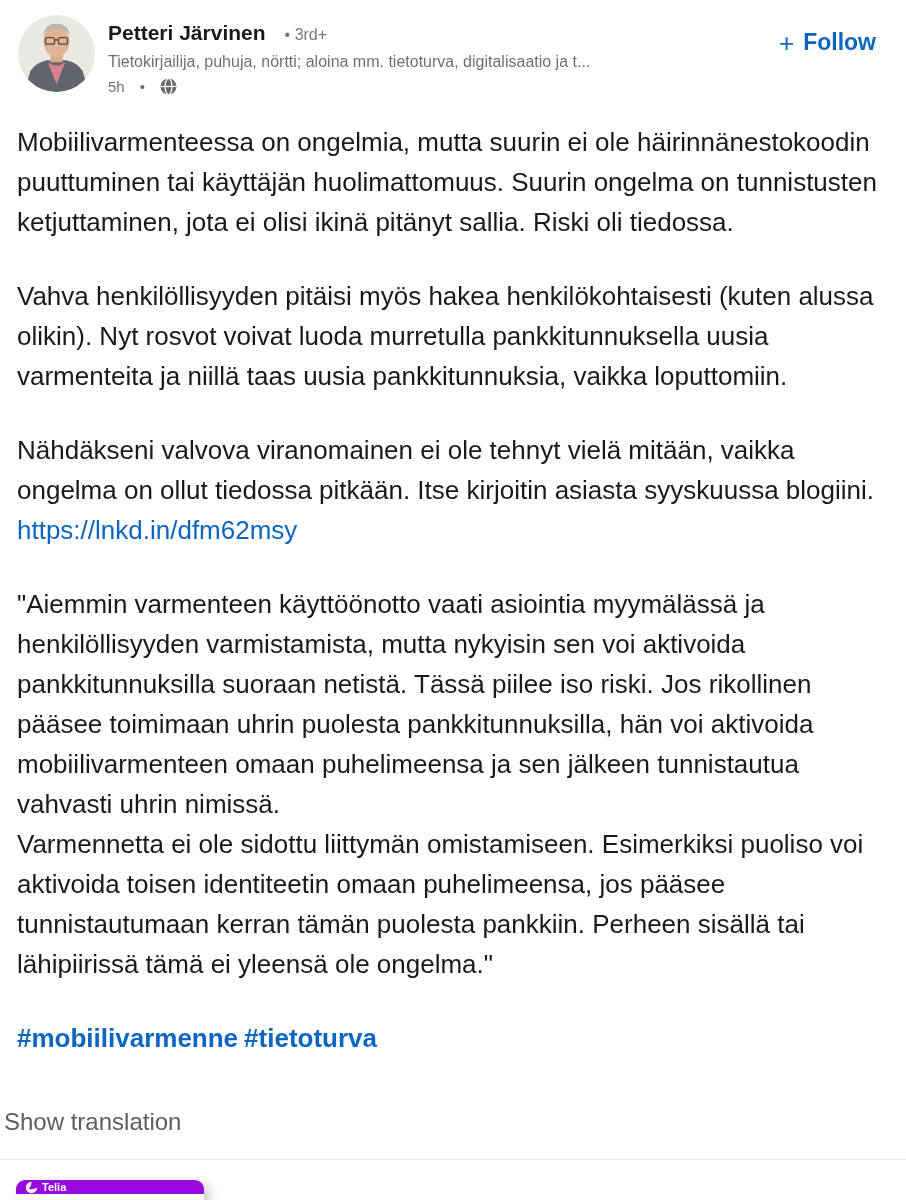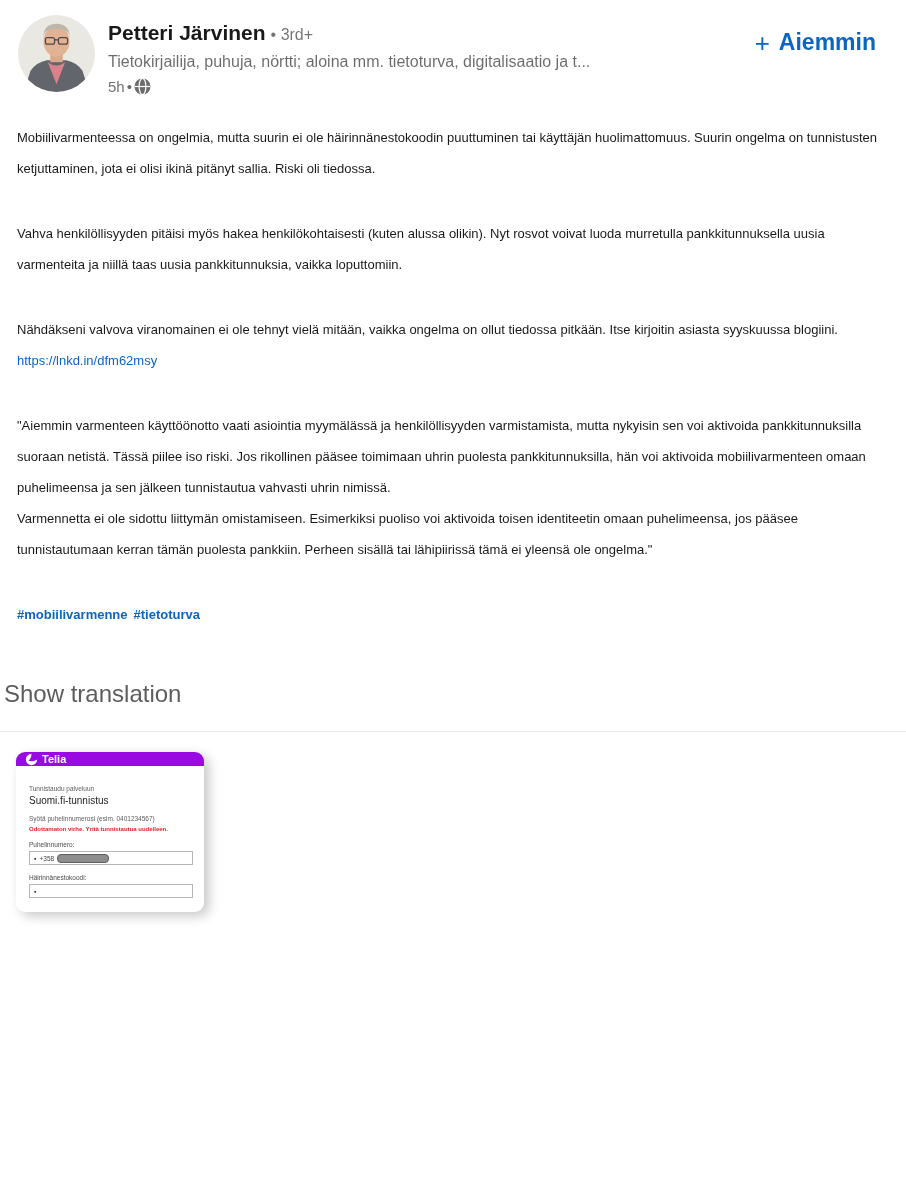--- a/index.html
+++ b/index.html
@@ -6,32 +6,32 @@
   html, body { width:906px; height:1200px; background:#ffffff; overflow:hidden;
     font-family:"Liberation Sans", sans-serif; color:rgba(0,0,0,0.9); }
 
   
   .post-header { position:relative; display:flex; padding:15px 16px 0 18px; }
   .avatar { width:77px; height:77px; border-radius:50%; overflow:hidden; flex-shrink:0; cursor:pointer; }
   .avatar svg { display:block; width:100%; height:100%; }
   .header-info { margin-left:13px; padding-top:5px; min-width:0; }
   .name-row { font-size:21px; font-weight:700; line-height:26px; white-space:nowrap; }
   .name-link { cursor:pointer; }
-  .degree { font-size:16px; font-weight:400; color:rgba(0,0,0,0.55); margin-left:5px; }
+  .degree { font-size:16px; font-weight:400; color:rgba(0,0,0,0.55); margin-left:19px; }
   .headline { font-size:16px; color:rgba(0,0,0,0.58); line-height:22px; margin-top:3px;
     white-space:nowrap; overflow:hidden; max-width:660px; }
-  .meta-row { font-size:15px; color:rgba(0,0,0,0.58); margin-top:5px; display:flex; align-items:center; gap:2px; }
+  .meta-row { font-size:15px; color:rgba(0,0,0,0.58); margin-top:5px; display:flex; align-items:center; gap:15px; }
   .globe-icon svg { display:block; width:17px; height:17px; }
   .follow-btn { position:absolute; top:29px; right:30px; display:flex; align-items:center; gap:9px;
     color:#0a66c2; font-size:23px; font-weight:600; background:none; border:none; cursor:pointer;
     font-family:"Liberation Sans", sans-serif; }
   .plus-glyph { font-size:26px; font-weight:400; line-height:22px; }
 
   
-  .body-text { margin:27px 17px 0 17px; font-size:13px; line-height:31px; }
+  .body-text { margin:27px 17px 0 17px; font-size:26px; line-height:40px; }
   .body-text p { margin-bottom:34px; white-space:pre-line; }
   .inline-link { color:#0a66c2; font-weight:400; text-decoration:none; cursor:pointer; }
   .hashtags { font-weight:700; }
   .hashtag { color:#0a66c2; text-decoration:none; cursor:pointer; margin-right:6px; }
 
   
   .show-translation { display:block; margin:50px 0 0 4px; font-size:24px; color:#5d5d5d;
     background:none; border:none; cursor:pointer; font-family:"Liberation Sans", sans-serif; }
   .divider { border:none; border-top:1px solid #e8e8e8; margin-top:23px; }
 
@@ -95,21 +95,21 @@
               <ellipse cx="8.5" cy="8.5" rx="3.4" ry="8"></ellipse>
               <line x1="0.8" y1="8.5" x2="16.2" y2="8.5"></line>
             </g>
           </svg>
         </span>
       </div>
     </div>
 
     <button class="follow-btn">
       <span class="plus-glyph">+</span>
-      <span>Aiemmin</span>
+      <span>Follow</span>
     </button>
   </div>
 
   <div class="body-text">
     <p>Mobiilivarmenteessa on ongelmia, mutta suurin ei ole häirinnänestokoodin puuttuminen tai käyttäjän huolimattomuus. Suurin ongelma on tunnistusten ketjuttaminen, jota ei olisi ikinä pitänyt sallia. Riski oli tiedossa.</p>
     <p>Vahva henkilöllisyyden pitäisi myös hakea henkilökohtaisesti (kuten alussa olikin). Nyt rosvot voivat luoda murretulla pankkitunnuksella uusia varmenteita ja niillä taas uusia pankkitunnuksia, vaikka loputtomiin.</p>
     <p><span>Nähdäkseni valvova viranomainen ei ole tehnyt vielä mitään, vaikka ongelma on ollut tiedossa pitkään. Itse kirjoitin asiasta syyskuussa blogiini. </span><a class="inline-link">https://lnkd.in/dfm62msy</a></p>
     <p>"Aiemmin varmenteen käyttöönotto vaati asiointia myymälässä ja henkilöllisyyden varmistamista, mutta nykyisin sen voi aktivoida pankkitunnuksilla suoraan netistä. Tässä piilee iso riski. Jos rikollinen pääsee toimimaan uhrin puolesta pankkitunnuksilla, hän voi aktivoida mobiilivarmenteen omaan puhelimeensa ja sen jälkeen tunnistautua vahvasti uhrin nimissä.
 Varmennetta ei ole sidottu liittymän omistamiseen. Esimerkiksi puoliso voi aktivoida toisen identiteetin omaan puhelimeensa, jos pääsee tunnistautumaan kerran tämän puolesta pankkiin. Perheen sisällä tai lähipiirissä tämä ei yleensä ole ongelma."</p>
     <p class="hashtags"><a class="hashtag">#mobiilivarmenne</a><a class="hashtag">#tietoturva</a></p>

